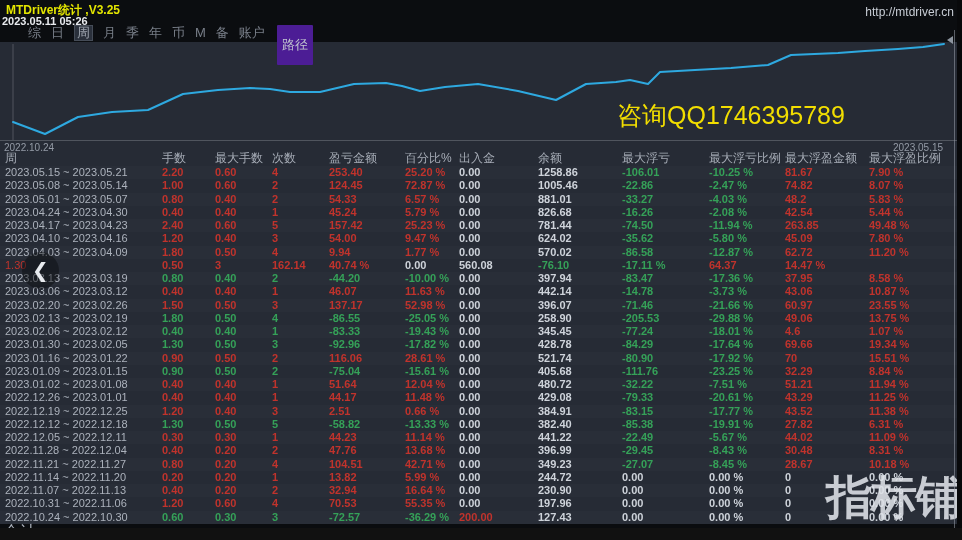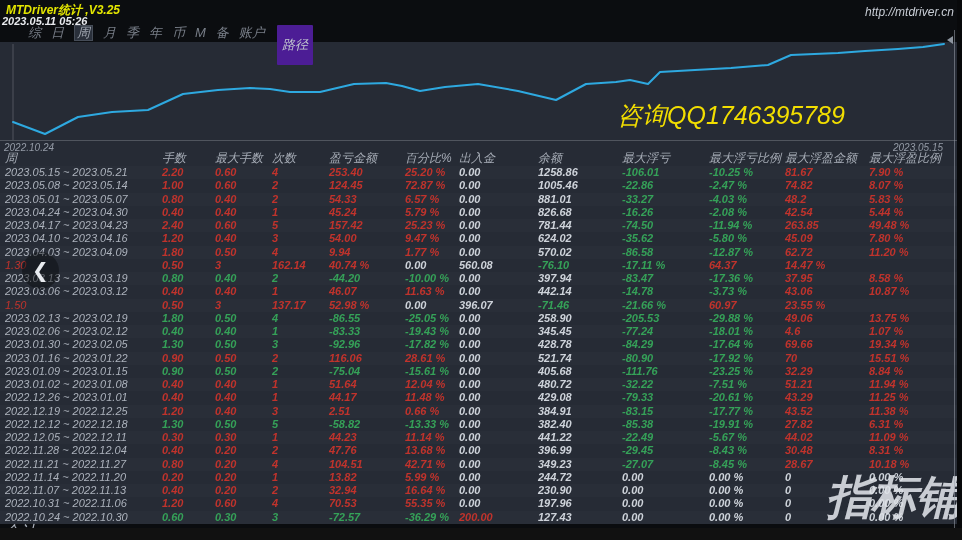--- a/index.html
+++ b/index.html
@@ -1,17 +1,17 @@
 <!DOCTYPE html>
 <html><head>
 <meta charset="utf-8">
 <style>
   html,body{margin:0;padding:0;background:#111;}
   .screen{position:relative;width:962px;height:528px;background:#262B35;overflow:hidden;
-    font-family:"Liberation Sans","DejaVu Sans",sans-serif;font-style:italic;}
+    font-family:"Liberation Sans","DejaVu Sans",sans-serif;}
   
   .titlebar{position:absolute;left:0;top:0;width:962px;height:42px;background:#0B0D10;}
   .app-title{position:absolute;left:6px;top:2px;font-size:12px;font-weight:700;color:#E4E600;}
   .datetime{position:absolute;left:2px;top:15px;font-size:11px;font-weight:700;color:#E8EAEE;}
   .url{position:absolute;right:8px;top:5px;font-size:12px;color:#C9CED6;}
   .menubar{position:absolute;left:0;top:24px;width:962px;height:18px;display:flex;gap:10px;
     padding-left:28px;align-items:center;box-sizing:border-box;}
   .menu-item{font-size:13px;color:#787E88;line-height:16px;white-space:nowrap;cursor:default;}
   .menu-item.active{background:#2A303B;box-shadow:inset 0 0 0 1px #454C57;padding:0 3px;color:#9EA4AE;}
   .path-btn{position:absolute;left:277px;top:25px;background:#4c1d95;color:#C2C7CF;font-size:13px;
@@ -234,20 +234,21 @@
         <div class="c-red">46.07</div>
         <div class="c-red">11.63 %</div>
         <div class="c-white">0.00</div>
         <div class="c-white">442.14</div>
         <div class="c-green">-14.78</div>
         <div class="c-green">-3.73 %</div>
         <div class="c-red">43.06</div>
         <div class="c-red">10.87 %</div>
       </div>
       <div class="trow grid">
+        <div class="c-date">2023.02.20 ~ 2023.02.26</div>
         <div class="c-red">1.50</div>
         <div class="c-red">0.50</div>
         <div class="c-red">3</div>
         <div class="c-red">137.17</div>
         <div class="c-red">52.98 %</div>
         <div class="c-white">0.00</div>
         <div class="c-white">396.07</div>
         <div class="c-green">-71.46</div>
         <div class="c-green">-21.66 %</div>
         <div class="c-red">60.97</div>

